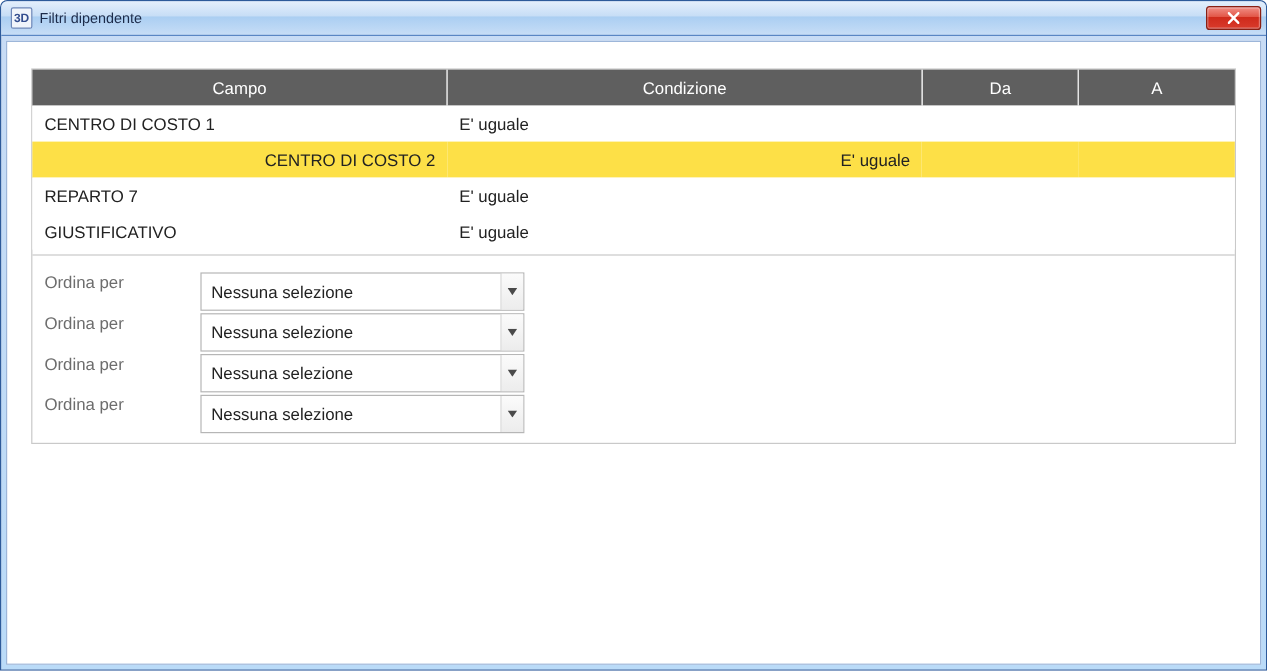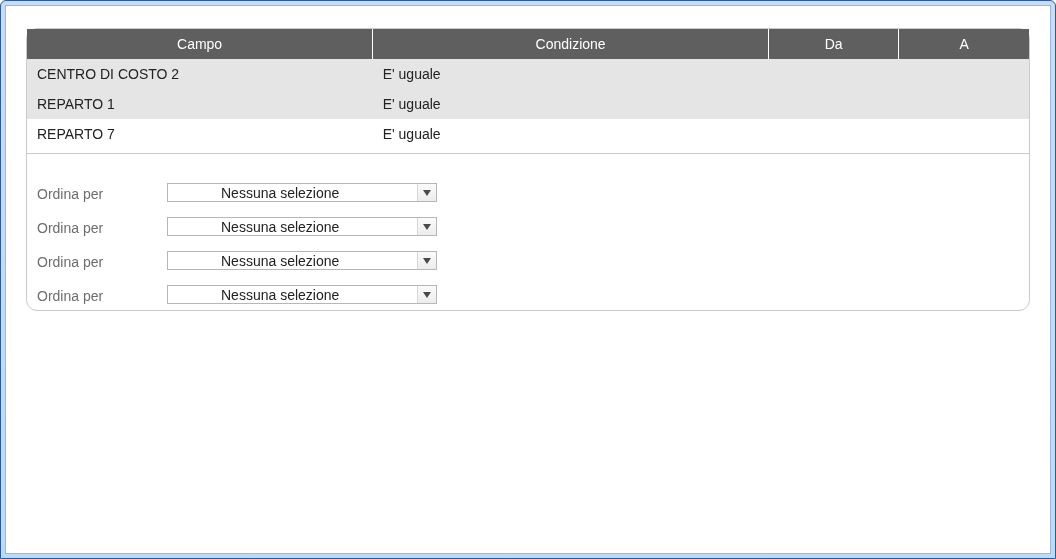--- a/index.html
+++ b/index.html
@@ -72,21 +72,21 @@
     background: #ffffff;
     margin: 4px;
     border: 1px solid #9db6d9;
     box-sizing: border-box;
     padding: 22px 20px 20px 20px;
     overflow: hidden;
   }
 
   .panel {
     border: 1px solid #c9c9c9;
-    border-radius: 11px;
+    border-radius: 0;
     padding: 0;
     background: #ffffff;
   }
 
   
   table.filters {
     width: 100%;
     border-collapse: collapse;
     table-layout: fixed;
   }
@@ -103,58 +103,57 @@
   table.filters th:last-child { border-right: none; }
 
   table.filters td {
     padding: 5px 10px;
     font-size: 14px;
     color: #222;
     height: 20px;
     vertical-align: middle;
   }
   table.filters tbody tr.odd  td { background: #ffffff; }
-  table.filters tbody tr.even td { background: #e5e5e5; }
+  table.filters tbody tr.even td { background: #fde047; text-align: right; }
 
   .col-campo   { width: 345px; }
   .col-cond    { width: 395px; }
   .col-da      { width: 130px; }
   .col-a       { width: 130px; }
 
   
   .panel-sep {
     height: 14px;
     border-top: 1px solid #c9c9c9;
     margin-top: 4px;
   }
 
   
   .sort-area {
     padding: 0 10px 6px 10px;
   }
   .sort-row {
     display: flex;
-    align-items: flex-end;
+    align-items: flex-start;
     height: 34px;
   }
   .sort-label {
     width: 130px;
     color: #6d6d6d;
     font-size: 14px;
   }
   .combo {
     width: 270px;
-    height: 19px;
+    height: 32px;
     border: 1px solid #b6b6b6;
     background: #ffffff;
     display: flex;
     align-items: center;
     position: relative;
     box-sizing: border-box;
-    padding-left: 45px;
   }
   .combo-text {
     flex: 1;
     padding: 0 8px;
     font-size: 14px;
     color: #222;
     white-space: nowrap;
     overflow: hidden;
   }
   .combo-btn {
@@ -166,20 +165,31 @@
     justify-content: center;
     background: linear-gradient(to bottom, #fbfbfb, #ececec);
   }
   .combo-btn svg { width: 8px; height: 6px; }
 </style>
 </head>
 <body>
 
 <div class="window-frame">
 
+  <div class="titlebar">
+    <span class="app-icon">3D</span>
+    <span class="title-text">Filtri dipendente</span>
+    <div class="close-button">
+      <span>
+        <svg viewBox="0 0 10 10">
+            <path d="M1 1 L9 9 M9 1 L1 9" stroke="#fff" stroke-width="2" stroke-linecap="round"></path>
+          </svg>
+      </span>
+    </div>
+  </div>
 
   <div class="client">
     <div class="panel">
 
       <table class="filters">
         <colgroup>
           <col class="col-campo">
           <col class="col-cond">
           <col class="col-da">
           <col class="col-a">
@@ -187,34 +197,40 @@
         <thead>
           <tr>
             <th>Campo</th>
             <th>Condizione</th>
             <th>Da</th>
             <th>A</th>
           </tr>
         </thead>
         <tbody id="filters-tbody">
 
+        <tr class="odd">
+              <td>CENTRO DI COSTO 1</td>
+              <td>E' uguale</td>
+              <td></td>
+              <td></td>
+            </tr>
             <tr class="even">
               <td>CENTRO DI COSTO 2</td>
               <td>E' uguale</td>
               <td></td>
               <td></td>
             </tr>
-            <tr class="even">
-              <td>REPARTO 1</td>
-              <td>E' uguale</td>
-              <td></td>
-              <td></td>
-            </tr>
             <tr class="odd">
               <td>REPARTO 7</td>
+              <td>E' uguale</td>
+              <td></td>
+              <td></td>
+            </tr>
+            <tr class="odd">
+              <td>GIUSTIFICATIVO</td>
               <td>E' uguale</td>
               <td></td>
               <td></td>
             </tr>
           </tbody>
       </table>
 
       <div class="panel-sep"></div>
 
       <div class="sort-area" id="sort-area">

